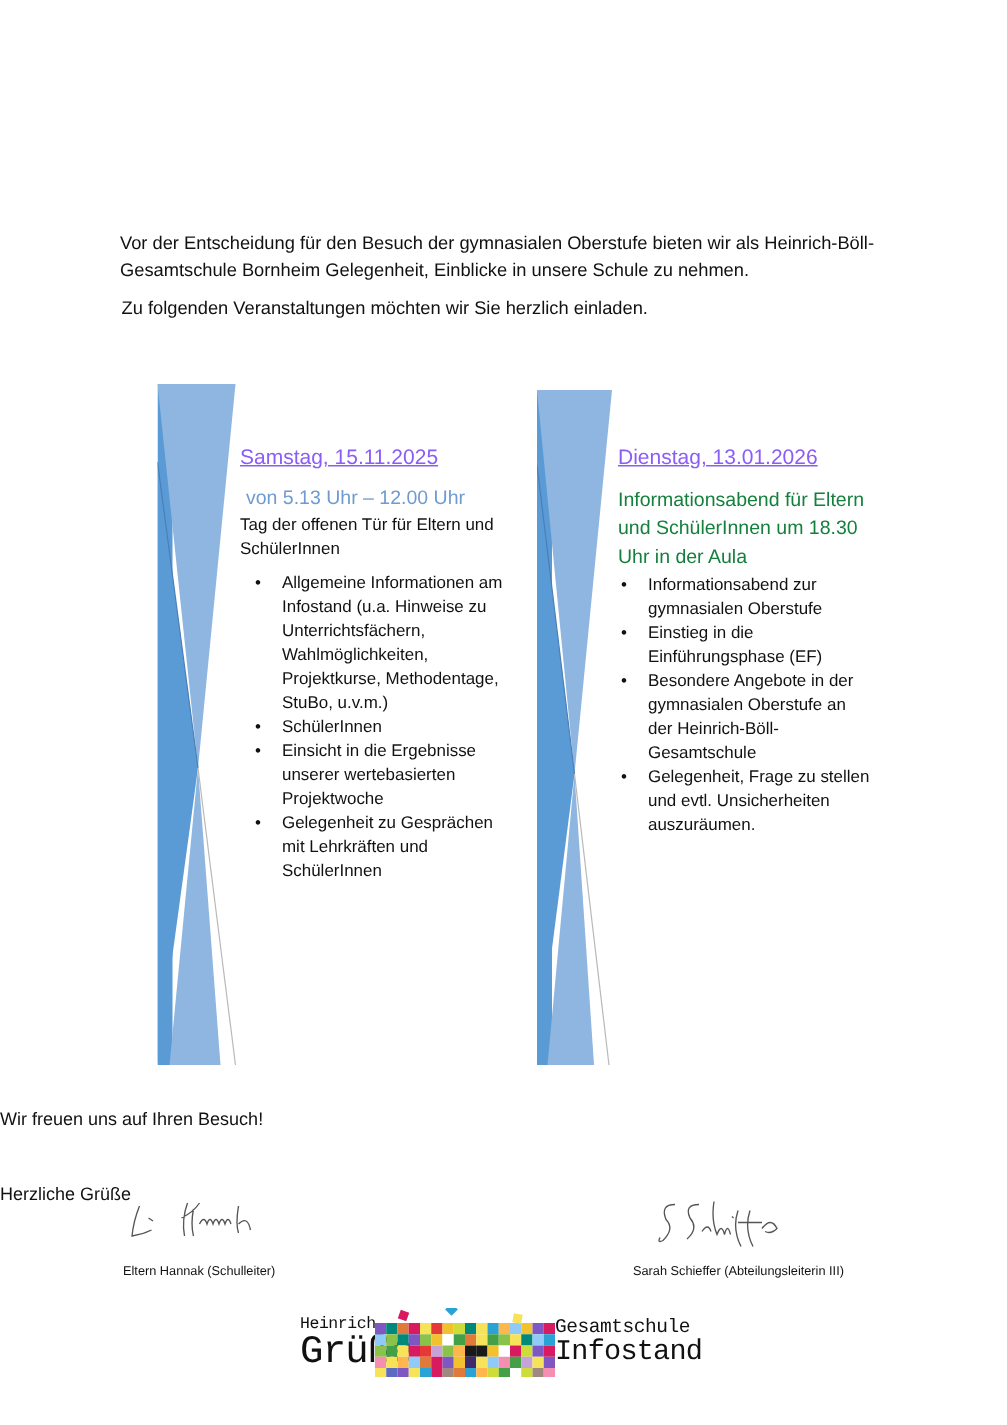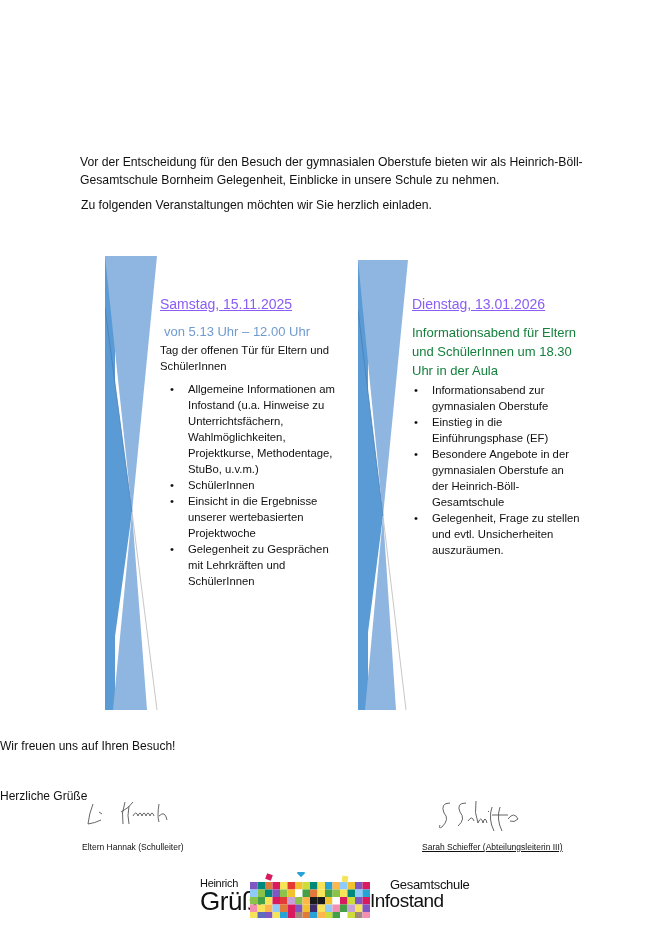--- a/index.html
+++ b/index.html
@@ -29,26 +29,26 @@
     }
     .card .time { color: #6f9bd0; font-size: 13px; line-height: 17px; margin: 0 0 2px 4px; }
     .card .subtitle-blue { color: #15803d; font-size: 13px; line-height: 19px; margin: 0 0 2px 0; }
     .card .desc { margin: 0 0 7px 0; }
     .card ul { margin: 0; padding: 0; list-style: none; }
     .card li { position: relative; padding-left: 28px; margin: 0; }
     .card li .bullet { position: absolute; left: 10px; top: 0; }
     .closing { position: absolute; left: 0; width: 628px; text-align: left; font-size: 12px; line-height: 16px; }
     .sig-name { position: absolute; font-size: 8.5px; line-height: 11px; }
     .signature { position: absolute; }
-    .logo { position: absolute; left: 200px; top: 858px; width: 270px; height: 62px; }
+    .logo { position: absolute; left: 200px; top: 858px; width: 270px; height: 62px; font-family: Liberation Mono, monospace; }
     .logo-text-left { position: absolute; left: 0; top: 20px; width: 50px; }
     .logo-small { font-size: 11px; line-height: 11px; display: block; letter-spacing: -0.3px; }
     .logo-big { font-size: 26px; line-height: 24px; display: block; letter-spacing: -0.5px; }
     .logo-text-right { position: absolute; left: 170px; top: 20px; width: 100px; }
-    .logo-text-right .logo-small { font-size: 13px; line-height: 13px; margin-left: 20px; }
+    .logo-text-right .logo-small { font-size: 13px; line-height: 13px; }
     .logo-text-right .logo-big { font-size: 19px; line-height: 20px; }
     .mosaic { position: absolute; left: 50px; top: 14px; width: 120px; height: 46px; }
   </style>
 </head>
 <body>
 
 <h1 class="title">
   <br>
 </h1>
 <p class="intro">Vor der Entscheidung für den Besuch der gymnasialen Oberstufe bieten wir als Heinrich-Böll-Gesamtschule Bornheim Gelegenheit, Einblicke in unsere Schule zu nehmen.</p>
@@ -100,21 +100,21 @@
 
 <svg class="signature" style="left:85px;top:798px" width="95" height="30" viewBox="0 0 95 30">
   <path d="M8,6 Q4,16 3,26 Q10,25 16,22 M14,14 L17,16" stroke="#555" stroke-width="0.9" fill="none"></path>
   <path d="M40,4 Q36,15 38,26 M36,14 Q44,10 48,4 M44,8 Q42,18 44,26 M48,18 q3,-6 5,0 q2,-6 4,0 q2,-6 4,0 q2,-6 4,0 q2,-6 4,0 M74,6 Q72,18 74,24 M74,18 q6,-6 8,4" stroke="#555" stroke-width="0.9" fill="none"></path>
 </svg>
 <svg class="signature" style="left:438px;top:797px" width="100" height="36" viewBox="0 0 100 36">
   <path d="M12,6 Q2,6 6,16 Q12,22 4,30 Q0,32 2,28" stroke="#555" stroke-width="0.9" fill="none"></path>
   <path d="M28,6 Q18,6 22,15 Q28,22 20,29 M30,24 q4,-6 6,0 M38,4 Q36,16 40,26 q3,-8 5,0 q2,-8 4,0 M50,14 l1,1 M54,10 Q50,22 56,34 M54,18 h8 M62,10 Q58,22 64,34 M62,18 h8 M70,22 q6,-8 10,0 q-4,4 -8,2" stroke="#555" stroke-width="0.9" fill="none"></path>
 </svg>
 <div class="sig-name" style="left:82px;top:842px;">Eltern Hannak (Schulleiter)</div>
-<div class="sig-name" style="left:422px;top:842px;text-decoration:underline;">Sarah Schieffer (Abteilungsleiterin III)</div>
+<div class="sig-name" style="left:422px;top:842px;">Sarah Schieffer (Abteilungsleiterin III)</div>
 
 <div class="logo">
   <div class="logo-text-left">
     <span class="logo-small">Heinrich</span>
     <span class="logo-big">Grüße</span>
   </div>
   <svg class="mosaic" id="mosaic" viewBox="0 0 120 46">
       <rect x="0" y="10" width="7.5" height="7.5" fill="#7e57c2"></rect>
       <rect x="7.5" y="10" width="7.5" height="7.5" fill="#00897b"></rect>
       <rect x="15" y="10" width="7.5" height="7.5" fill="#e07a3a"></rect>

